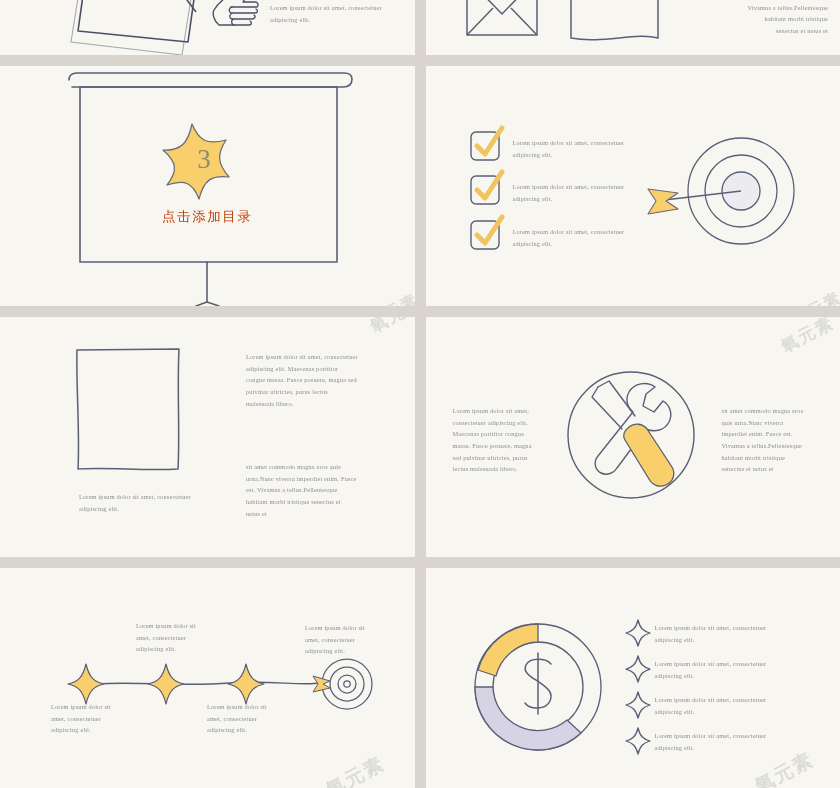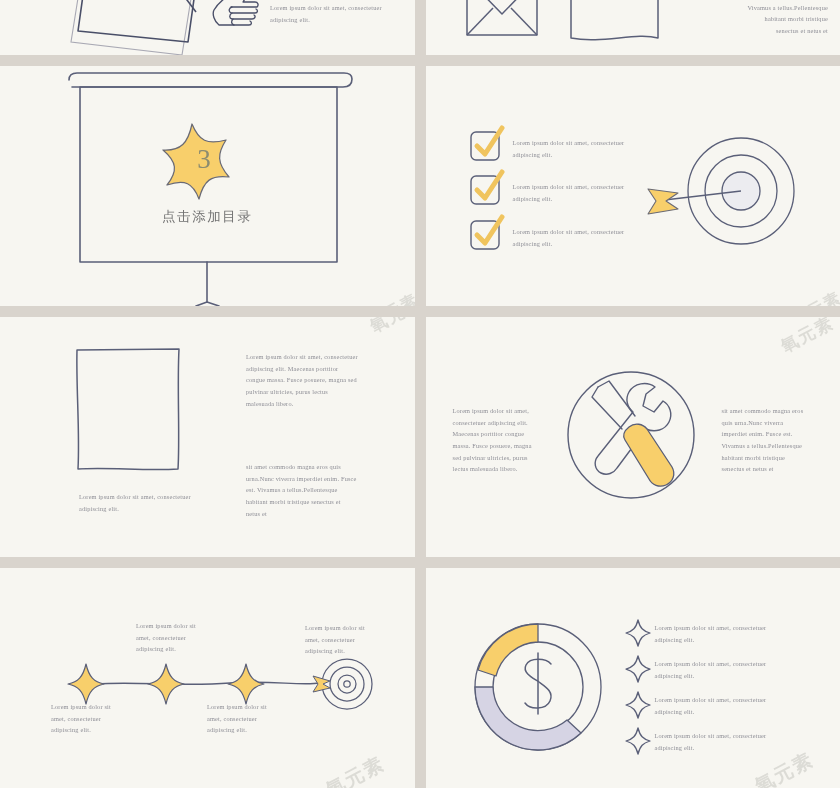--- a/index.html
+++ b/index.html
@@ -33,21 +33,21 @@
     color:#8e8e96;
     font-family:"Liberation Serif", serif;
     font-size:6.3px;
     line-height:1.85;
     letter-spacing:.18px;
     white-space:pre-line;
   }
   .txt.r{text-align:right;}
   .cntitle{
     position:absolute;
-    color:#737373;
+    color:#c2410c;
     font-family:"DejaVu Sans", sans-serif;
     font-size:13.5px;
     letter-spacing:1.6px;
     white-space:nowrap;
   }
   
   .wm{
     position:absolute;
     color:rgba(160,158,152,.30);
     font-family:"DejaVu Sans", sans-serif;

